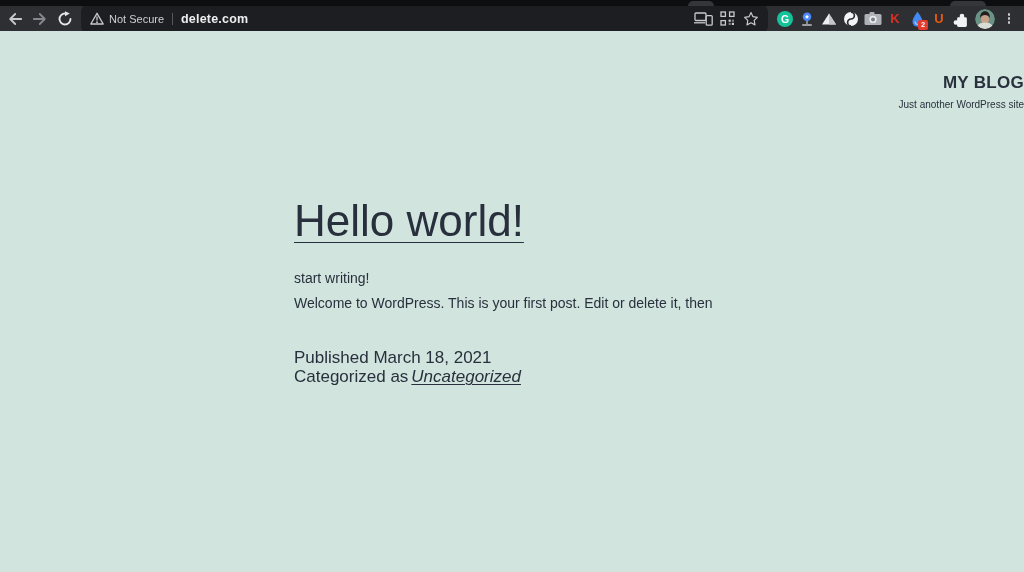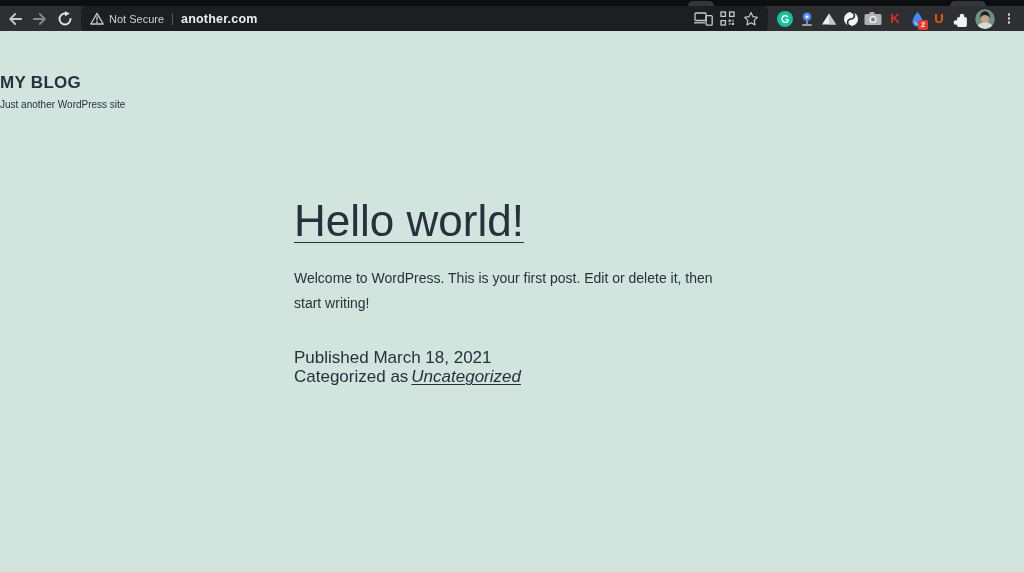--- a/index.html
+++ b/index.html
@@ -41,21 +41,21 @@
     border-radius:2px; color:#fff; font-size:7.5px; font-weight:bold; line-height:10px;
     text-align:center; padding:0 1px; }
   .avatar-slot { width:26px; height:25px; display:flex; align-items:center; justify-content:center; }
   .avatar { width:20px; height:20px; border-radius:50%; overflow:hidden; }
   .kebab { width:22px; height:25px; display:flex; flex-direction:column; align-items:center;
     justify-content:center; gap:1.5px; }
   .kebab i { width:2.6px; height:2.6px; border-radius:50%; background:#c7c9cc; display:block; }
 
   
   .page { flex:1; background:#d1e4dd; color:#28303d; }
-  .site-header { padding-top:42px; text-align:left; }
+  .site-header { padding-top:42px; text-align:right; }
   .site-title { font-size:17px; font-weight:600; letter-spacing:.3px; color:#28303d; }
   .tagline { margin-top:6px; font-size:10px; color:#28303d; }
 
   .content { width:436px; margin:0 auto; }
   .post-title { margin-top:92px; font-size:44px; font-weight:400; line-height:38px; }
   .post-title a { color:#28303d; text-decoration:underline; text-decoration-thickness:1px;
     text-underline-offset:6px; }
   .post-body { margin-top:26px; font-size:14px; line-height:25px; }
   .post-body div { white-space:nowrap; }
   .post-meta { margin-top:32px; font-size:17px; line-height:19px; }
@@ -94,21 +94,21 @@
     <div class="omnibox">
       <div class="sec-chip">
         <svg width="14" height="13" viewBox="0 0 14 13">
           <path d="M7 1.3 13.2 12H.8z" fill="none" stroke="#c8cacd" stroke-width="1.3" stroke-linejoin="round"></path>
           <path d="M7 5v3.1" stroke="#c8cacd" stroke-width="1.3" stroke-linecap="round"></path>
           <circle cx="7" cy="10.2" r=".9" fill="#c8cacd"></circle>
         </svg>
         <span class="sec-label">Not Secure</span>
       </div>
       <div class="omni-divider"></div>
-      <span class="omni-url">another.com</span>
+      <span class="omni-url">delete.com</span>
       <div class="omni-spacer"></div>
 
       <div class="omni-ic">
         <svg width="19" height="14" viewBox="0 0 19 14">
           <rect x="1" y="1" width="11" height="7.5" rx="1" fill="none" stroke="#c8cacd" stroke-width="1.3"></rect>
           <path d="M0 10.8h11" stroke="#c8cacd" stroke-width="1.3"></path>
           <rect x="12.2" y="3.6" width="6" height="9.6" rx="1" fill="#1d1e21" stroke="#c8cacd" stroke-width="1.3"></rect>
         </svg>
       </div>
       <div class="omni-ic">
@@ -211,22 +211,22 @@
   <div class="page">
     <div class="site-header">
       <div class="site-title">MY BLOG</div>
       <div class="tagline">Just another WordPress site</div>
     </div>
 
     <div class="content">
       <h1 class="post-title"><a href="#">Hello world!</a></h1>
 
       <div class="post-body">
+        <div>start writing!</div>
         <div>Welcome to WordPress. This is your first post. Edit or delete it, then</div>
-        <div>start writing!</div>
       </div>
 
       <div class="post-meta">
         <div>Published March 18, 2021</div>
         <div>
           <span>Categorized as</span><a href="#" class="cat-link">Uncategorized</a>
         </div>
       </div>
     </div>
   </div>

